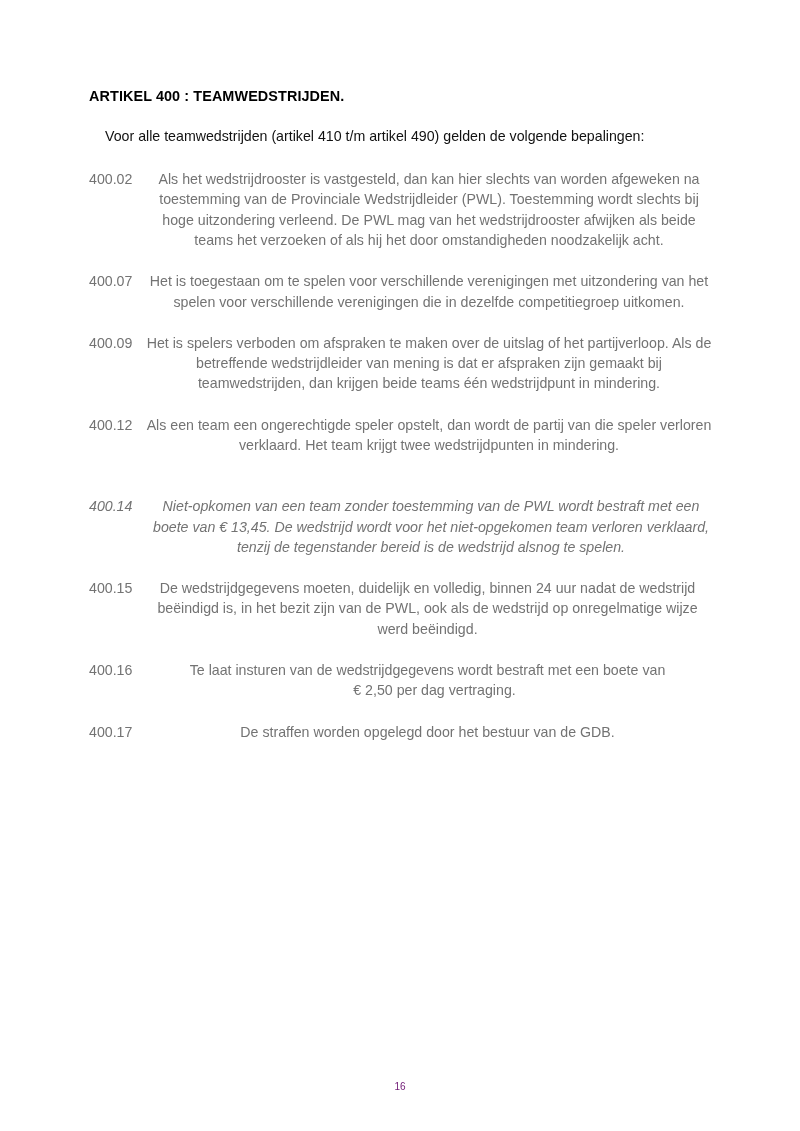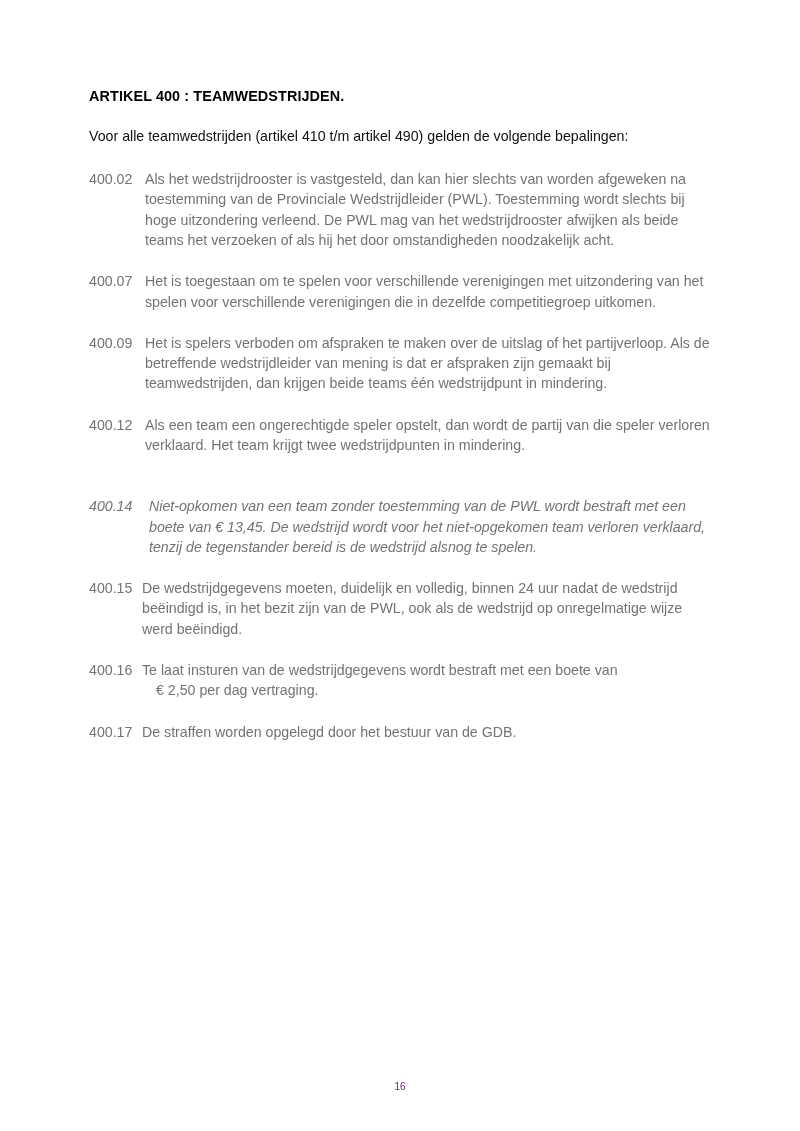--- a/index.html
+++ b/index.html
@@ -31,21 +31,21 @@
     font-size: 14.4px;
     font-weight: bold;
     letter-spacing: 0.1px;
     line-height: 1.35;
     margin: 0 0 21px 0;
     color: #000000;
   }
   .intro {
     font-size: 14.2px;
     line-height: 1.38;
-    margin: 0 0 22px 0;
+    margin: 0 0 22px 16px;
     color: #111111;
   }
   .clause {
     display: flex;
     align-items: flex-start;
     margin: 0 0 21px 0;
     font-size: 14.2px;
     line-height: 1.43;
     color: #737373;
   }
@@ -53,20 +53,21 @@
     flex: 0 0 auto;
     width: 56px;
     white-space: nowrap;
     font-size: 14.2px;
     line-height: 1.43;
   }
   .clause-body {
     flex: 1 1 auto;
     font-size: 14.2px;
     line-height: 1.43;
+    text-align: center;
   }
   
   .clause.gap-before {
     margin-top: 41px;
     font-style: italic;
   }
   .clause.wide-num .clause-num {
     width: 60px;
   }
   

